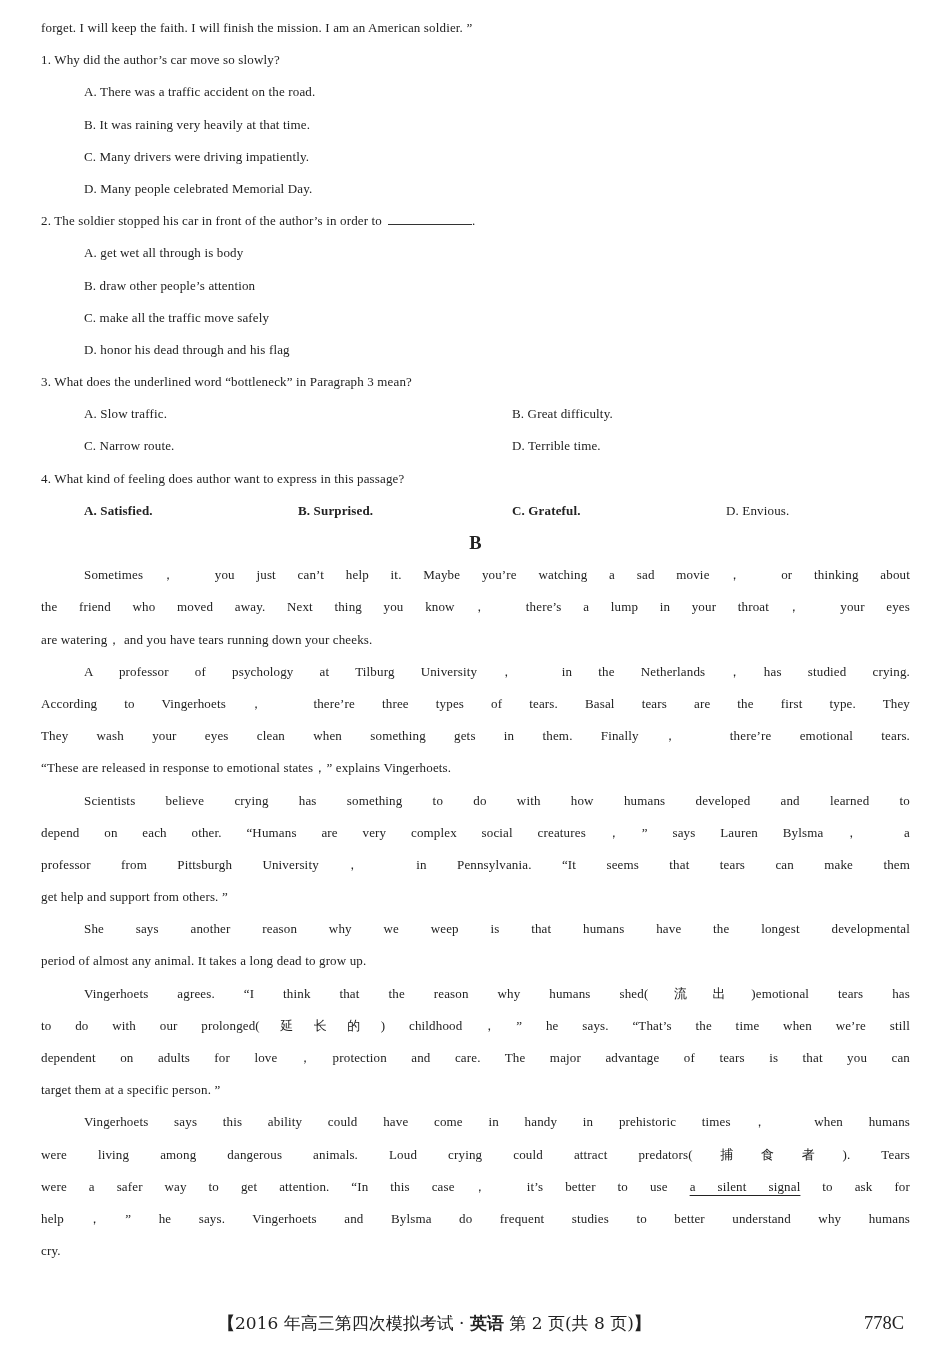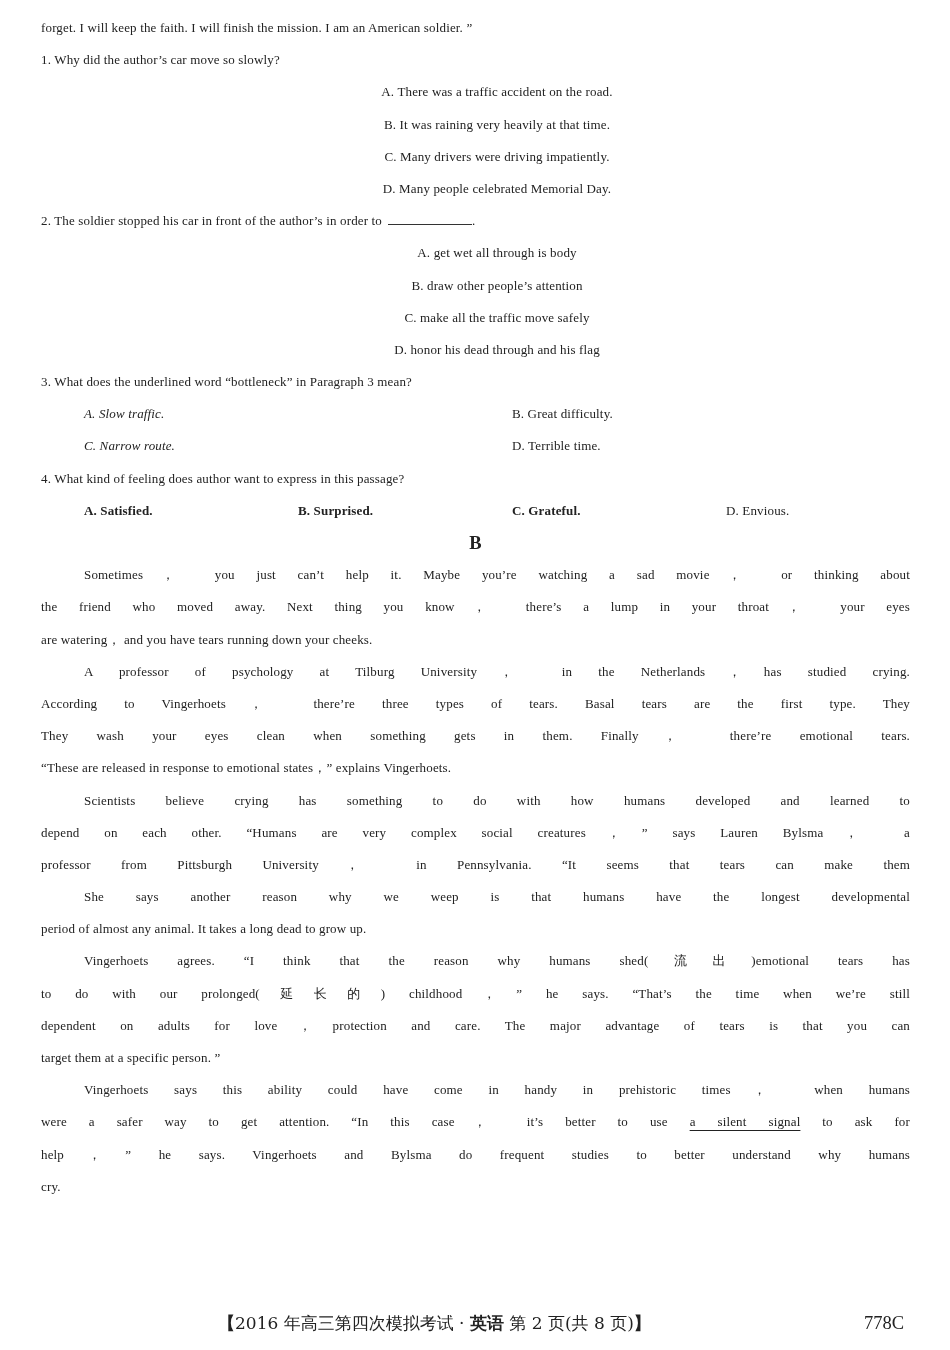--- a/index.html
+++ b/index.html
@@ -7,24 +7,24 @@
     width: 950px; height: 1350px; position: relative; overflow: hidden;
     font-family: "Liberation Serif", "DejaVu Serif", serif;
     color: #222222;
   }
   .page { position: absolute; left: 41px; top: 12px; width: 869px; }
   .line {
     height: 32.2px; line-height: 32.2px; font-size: 13px;
     white-space: nowrap; letter-spacing: 0.15px;
   }
   .just { text-align: justify; text-align-last: justify; white-space: normal; }
-  .indent-opt { padding-left: 43px; text-align: center; }
+  .indent-opt { padding-left: 43px; }
   .indent-par { text-indent: 43px; }
   .opt-row { display: flex; padding-left: 43px; }
-  .opt-col2 { width: 428px; font-style: italic; }
+  .opt-col2 { width: 428px; }
   .opt-col4 { width: 214px; font-weight: bold; }
   .section-title { text-align: center; font-weight: bold; font-size: 18.5px; height: 32.2px; line-height: 32.2px; }
   .blank { display: inline-block; width: 84px; border-bottom: 1px solid #333; height: 18px; vertical-align: baseline; margin-left: 6px; }
   .ul { text-decoration: underline; text-underline-offset: 4px; }
   .footer {
     position: absolute; top: 1308px; left: 0; width: 950px; height: 30px;
     font-size: 18.5px; line-height: 30px;
   }
   .footer-center { position: absolute; left: 218px; font-family: "DejaVu Serif", serif; font-size: 17px; }
   .footer-center b { font-weight: bold; }
@@ -74,30 +74,32 @@
   <div class="line">are watering， and you have tears running down your cheeks.</div>
 
   <div class="line just indent-par">A professor of psychology at Tilburg University， in the Netherlands，has studied crying.</div>
   <div class="line just">According to Vingerhoets， there’re three types of tears.  Basal tears are the first type.  They</div>
   <div class="line just">They wash your eyes clean when something gets in them.  Finally， there’re emotional tears.</div>
   <div class="line">“These are released in response to emotional states，” explains Vingerhoets.</div>
 
   <div class="line just indent-par">Scientists believe crying has something to do with how humans developed and learned to</div>
   <div class="line just">depend on each other.  “Humans are very complex social creatures，” says Lauren Bylsma， a</div>
   <div class="line just">professor from Pittsburgh University， in Pennsylvania.  “It seems that tears can make them</div>
+  <div class="line">get help and support from others. ”</div>
 
   <div class="line just indent-par">She says another reason why we weep is that humans have the longest developmental</div>
   <div class="line">period of almost any animal.  It takes a long dead to grow up.</div>
 
   <div class="line just indent-par">Vingerhoets agrees.  “I think that the reason why humans shed(流出)emotional tears has</div>
   <div class="line just">to do with our prolonged(延长的) childhood，” he says.  “That’s the time when we’re still</div>
   <div class="line just">dependent on adults for love，protection and care.  The major advantage of tears is that you can</div>
   <div class="line">target them at a specific person. ”</div>
 
   <div class="line just indent-par">Vingerhoets says this ability could have come in handy in prehistoric times， when humans</div>
+  <div class="line just">were living among dangerous animals.  Loud crying could attract predators(捕食者).  Tears</div>
   <div class="line just"><span>were a safer way to get attention.  “In this case， it’s better to use </span><span class="ul">a silent signal</span><span> to ask for</span></div>
   <div class="line just">help，” he says.  Vingerhoets and Bylsma do frequent studies to better understand why humans</div>
   <div class="line">cry.</div>
 </div>
 
 <div class="footer">
   <span class="footer-center"><b>【</b><span>2016 年高三第四次模拟考试 · </span><b>英语</b><span>  第 2 页(共 8 页)</span><b>】</b></span>
   <span class="footer-code">778C</span>
 </div>
 

